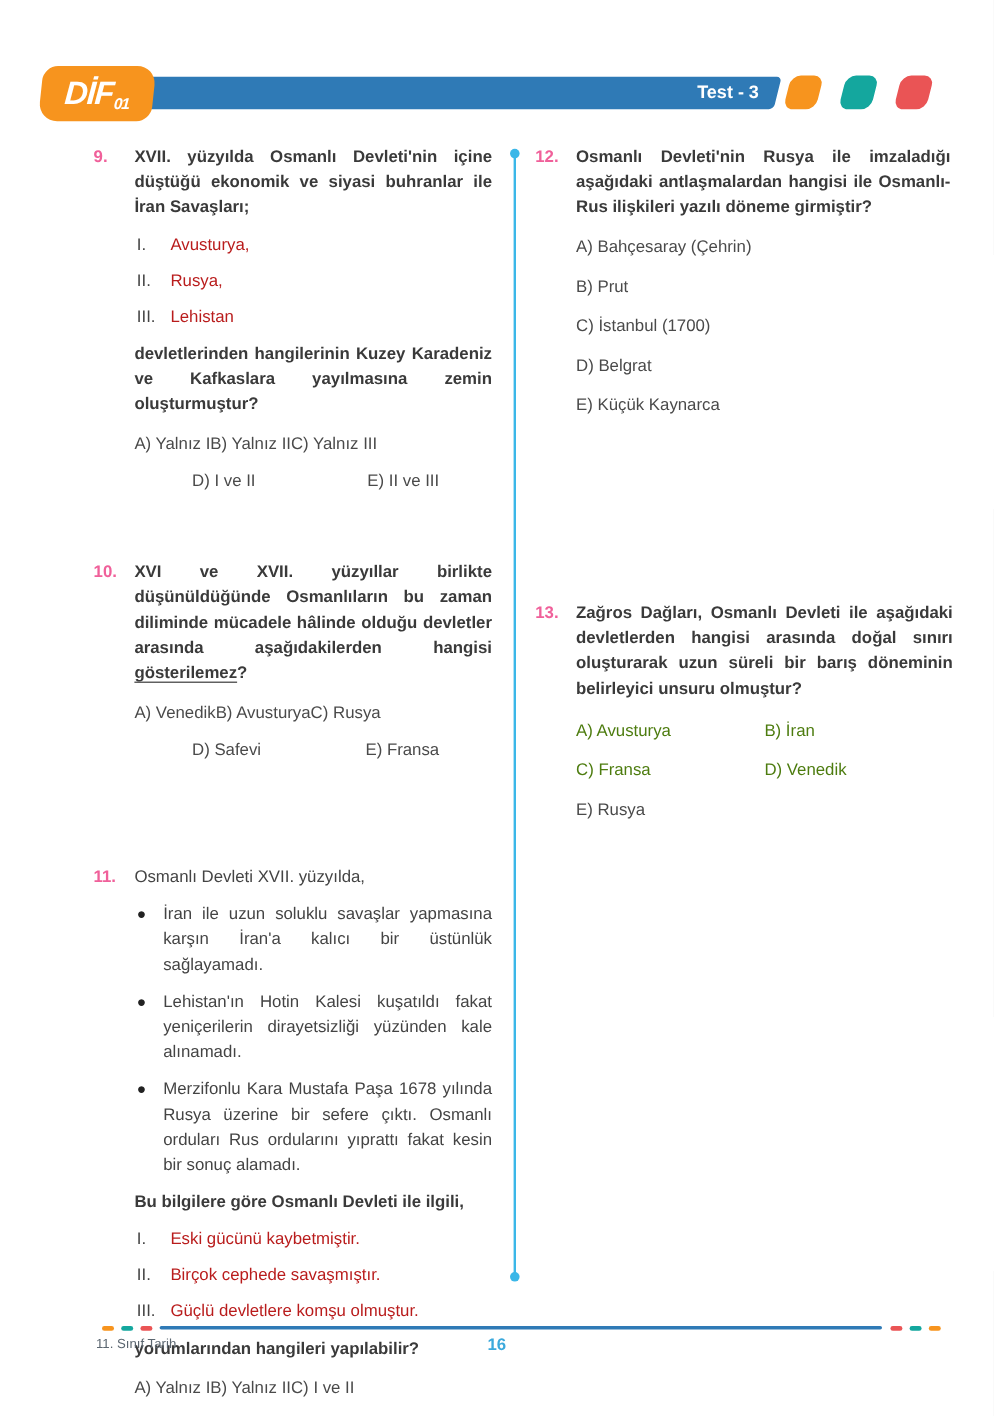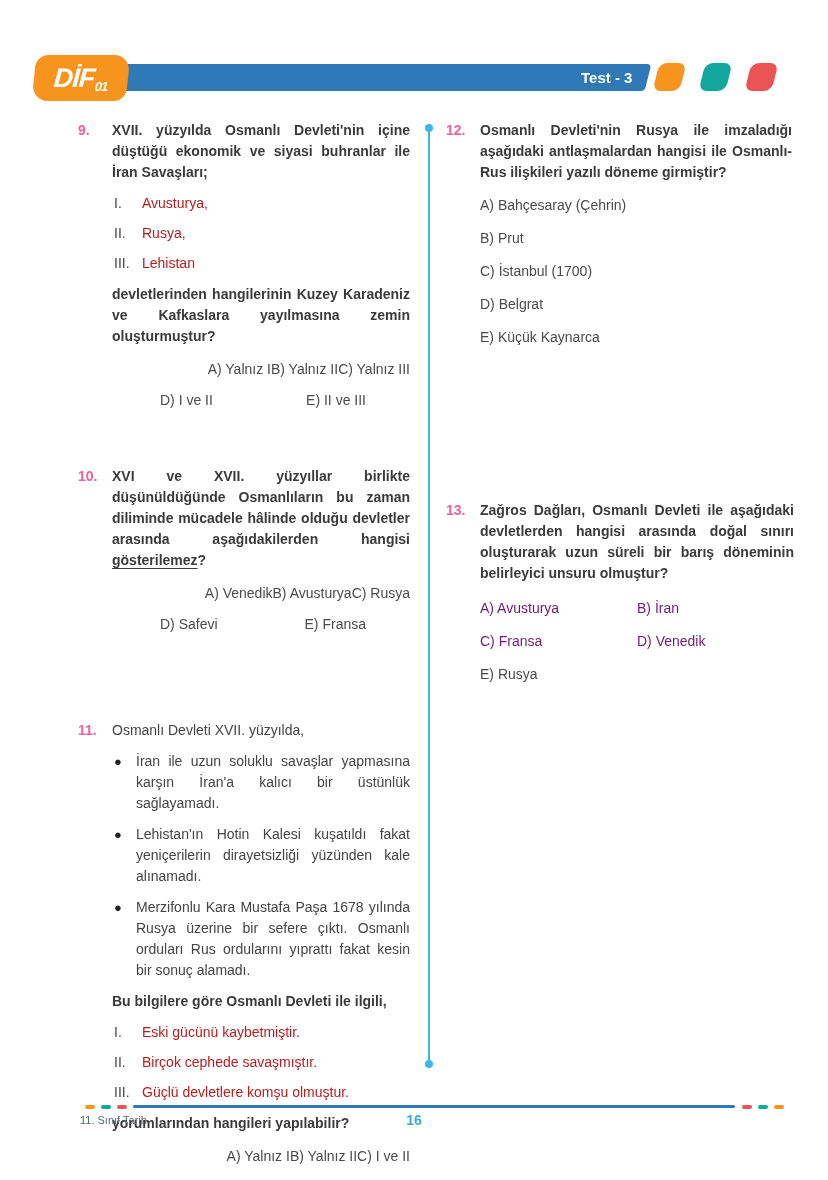--- a/index.html
+++ b/index.html
@@ -54,24 +54,24 @@
   .roman-list { margin:10px 0 10px 2px; }
   .roman-row { display:flex; margin-bottom:9px; }
   .roman-label { width:28px; flex:0 0 28px; color:#444; }
   .roman-text { color:#b91c1c; }
   .bullet-list { margin:10px 0 4px 2px; }
   .bullet-row { display:flex; margin-bottom:10px; }
   .bullet-dot { width:22px; flex:0 0 22px; color:#222; font-size:13px; }
   .bullet-text { text-align:justify; color:#444; }
   .mid-bold { font-weight:bold; color:#3a3a3a; margin-bottom:10px; }
   .opts { margin-top:12px; color:#4a4a4a; }
-  .opt-row1 { display:flex; justify-content:flex-end; margin-bottom:10px; }
+  .opt-row1 { display:flex; justify-content:flex-start; margin-bottom:10px; }
   .opt-row2 { display:flex; justify-content:space-between; padding:0 44px 0 48px; }
   .opt-list .opt-item { margin-bottom:12px; }
-  .opt-grid { display:flex; flex-wrap:wrap; margin-top:14px; color:#701a75; }
+  .opt-grid { display:flex; flex-wrap:wrap; margin-top:14px; color:#4d7c0f; }
   .opt-grid .cell { width:50%; margin-bottom:12px; }
   .opt-center { text-align:left; padding-right:40px; color:#4a4a4a; }
   .u-line { text-decoration:underline; text-underline-offset:3px; }
 
   #q9  { left:78px;  top:120px; width:332px; }
   #q10 { left:78px;  top:466px; width:332px; }
   #q11 { left:78px;  top:720px; width:332px; }
   #q12 { left:446px; top:120px; width:346px; }
   #q13 { left:446px; top:500px; width:348px; }
 

